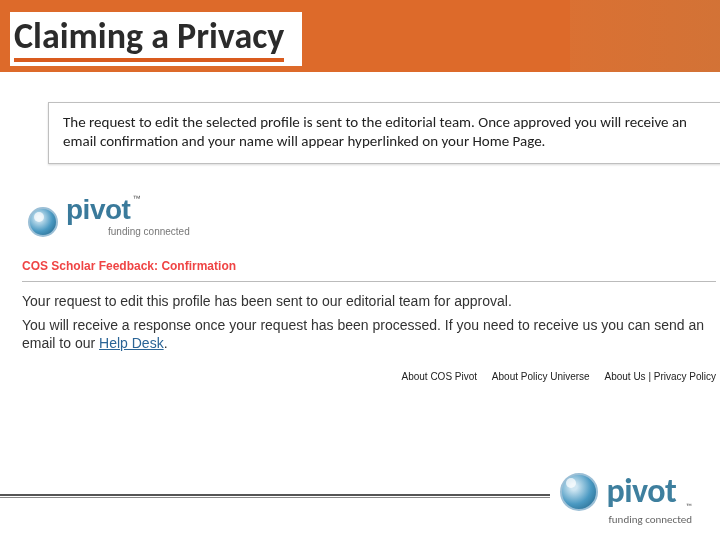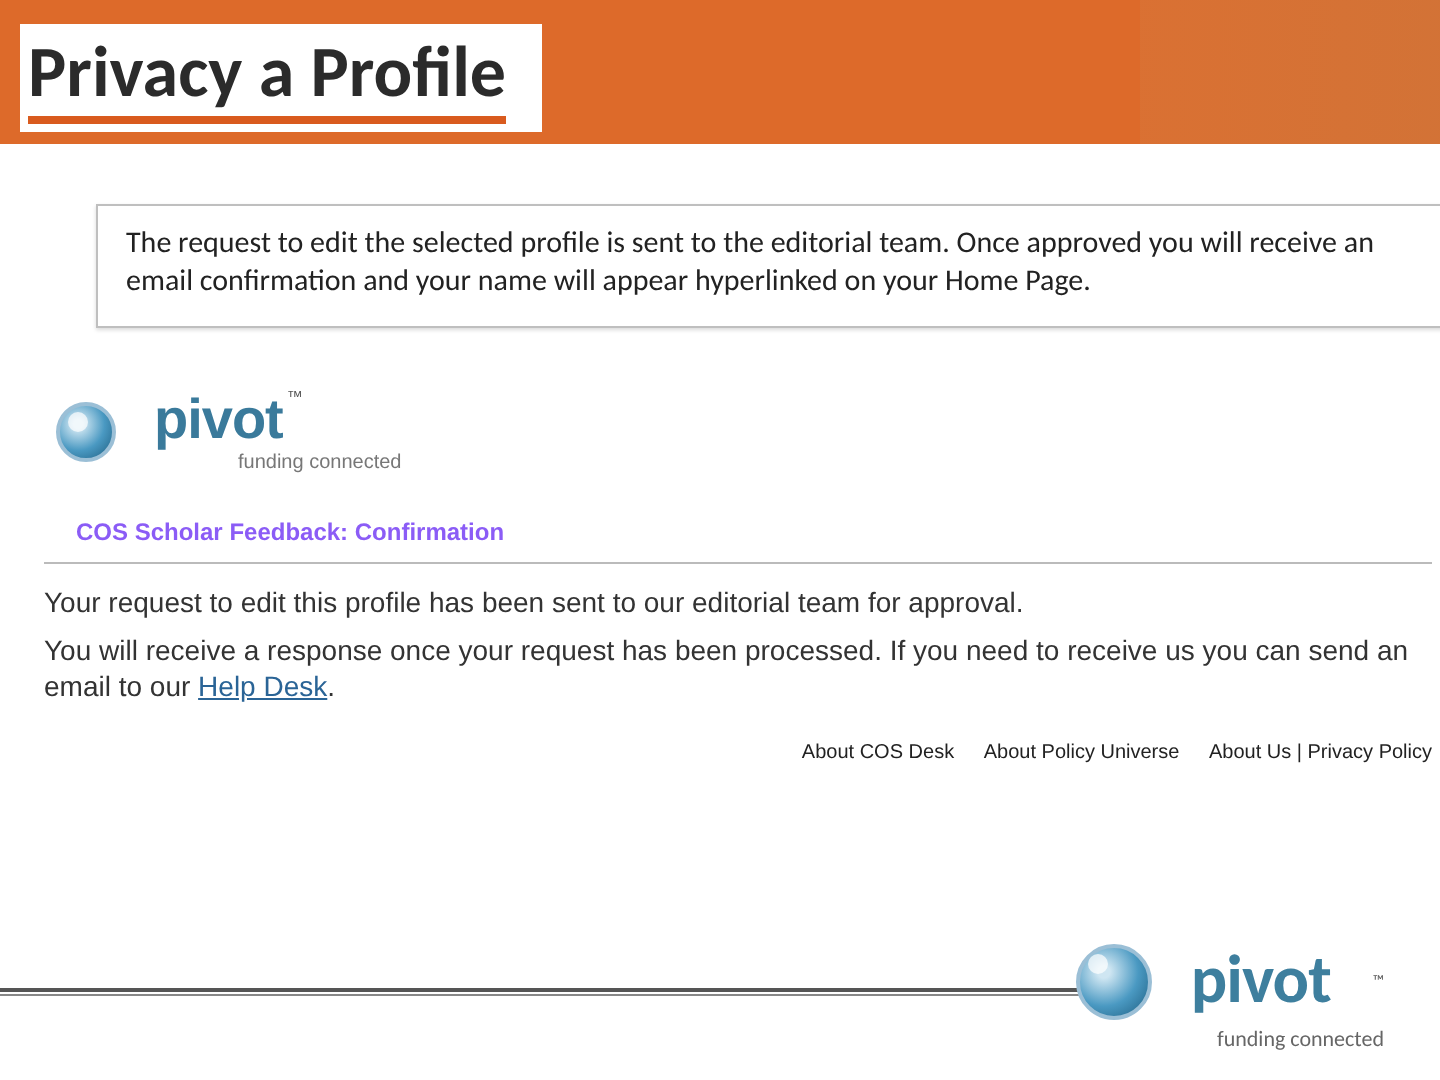--- a/index.html
+++ b/index.html
@@ -62,22 +62,22 @@
   }
   .shot-area {
     position: absolute;
     top: 194px;
     left: 22px;
     right: 4px;
     font-family: Arial, sans-serif;
   }
   .pivot-logo {
     display: flex;
-    align-items: center;
-    gap: 19px;
+    align-items: flex-end;
+    gap: 8px;
     margin-left: 6px;
   }
   .pivot-circle {
     width: 30px;
     height: 30px;
     border-radius: 50%;
     background: radial-gradient(circle at 35% 35%, #cfe6f2 10%, #4a99c2 55%, #1d5d80 100%);
     border: 2px solid #9bbfd6;
     position: relative;
   }
@@ -103,22 +103,22 @@
     margin-left: 2px;
   }
   .pivot-tag {
     font-size: 10px;
     color: #777;
     margin: 0 0 0 42px;
   }
   .feedback-title {
     font-size: 12px;
     font-weight: bold;
-    color: #8b5cf6;
-    margin: 22px 0 0 16px;
+    color: #ef4444;
+    margin: 22px 0 0 0;
   }
   .shot-hr {
     border: none;
     border-top: 1px solid #bbb;
     margin: 8px 0 10px 0;
   }
   .shot-p {
     font-size: 14px;
     color: #333;
     margin: 6px 0;
@@ -160,21 +160,21 @@
   }
 </style>
 </head>
 <body>
 
 <div class="banner">
   <div class="banner-carvings"></div>
 </div>
 
 <div class="title-plate">
-  <h1>Privacy a Profile</h1>
+  <h1>Claiming a Privacy</h1>
   <div class="title-underline"></div>
 </div>
 
 <div class="explain-box">
   <p>The request to edit the selected profile is sent to the editorial team. Once approved you will receive an email confirmation and your name will appear hyperlinked on your Home Page.</p>
 </div>
 
 <div class="shot-area">
   <div class="pivot-logo">
     <div class="pivot-circle"></div>
@@ -185,21 +185,21 @@
   </div>
 
   <div class="feedback-title">COS Scholar Feedback: Confirmation</div>
   <hr class="shot-hr">
   <p class="shot-p">Your request to edit this profile has been sent to our editorial team for approval.</p>
   <p class="shot-p">
     <span>You will receive a response once your request has been processed. If you need to receive us you can send an email to our </span><a href="#" class="shot-link">Help Desk</a><span>.</span>
   </p>
 
   <div class="shot-footer">
-    <span>About COS Desk</span>
+    <span>About COS Pivot</span>
     <span>About Policy Universe</span>
     <span>About Us | Privacy Policy</span>
   </div>
 </div>
 
 <div class="double-rule"></div>
 
 <div class="corner-logo">
   <div class="pivot-logo">
     <div class="pivot-circle"></div>

